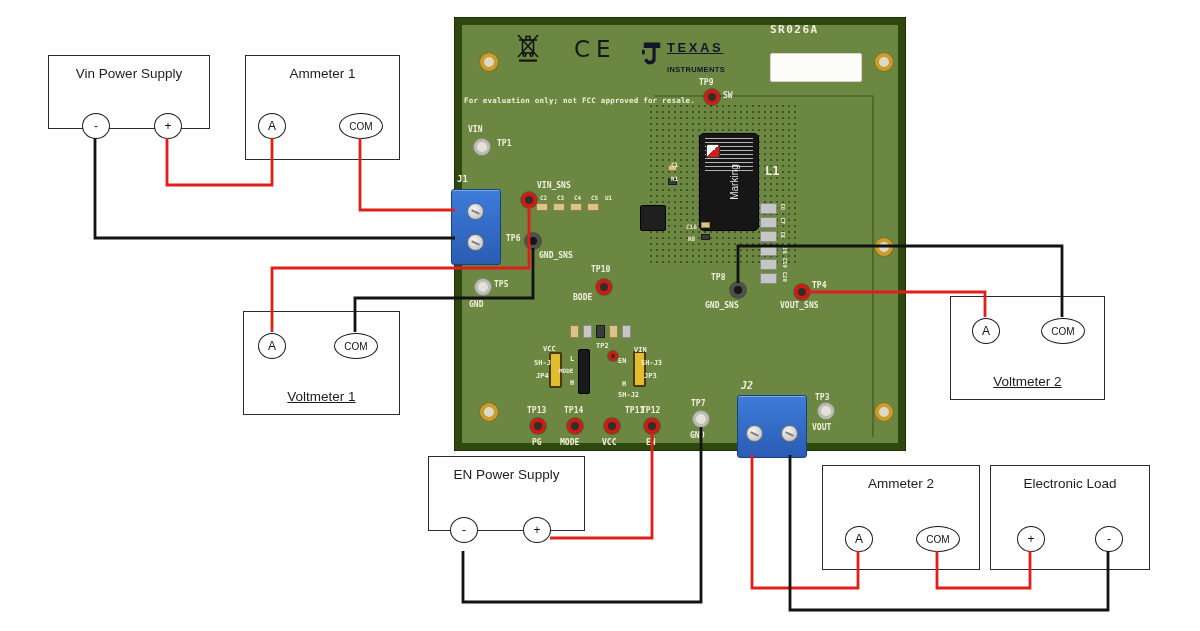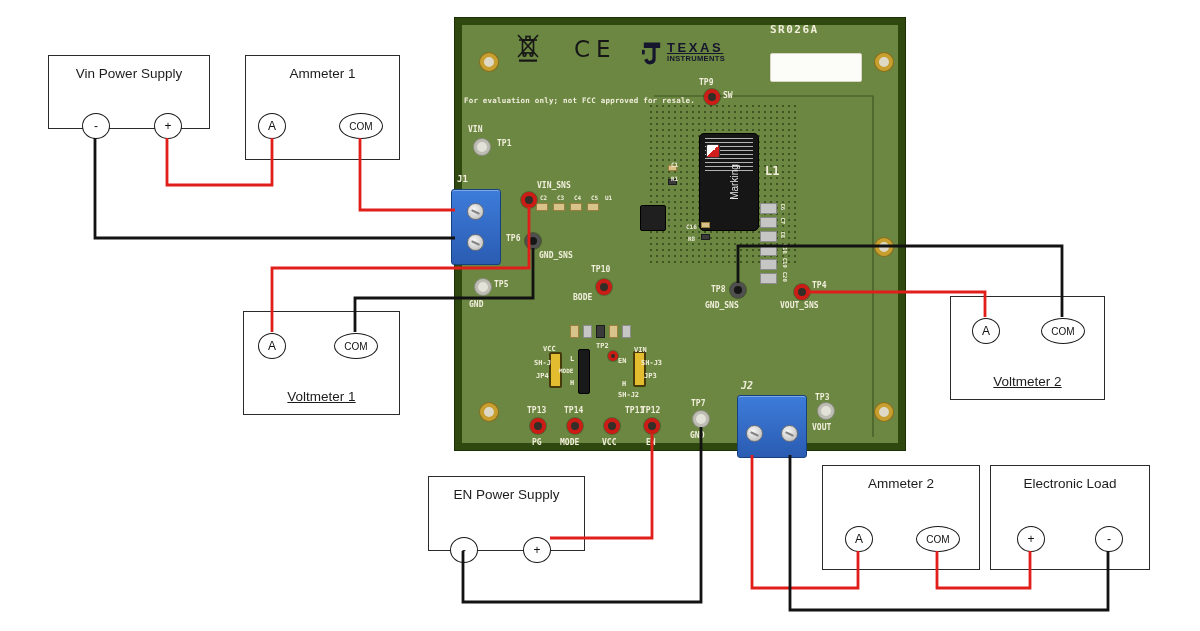--- a/index.html
+++ b/index.html
@@ -50,21 +50,21 @@
             background:linear-gradient(135deg,#ffffff 0 50%,#d01e1e 50% 100%);border:1px solid #333;}
   .l1-marking{position:absolute;left:58%;top:50%;transform:translate(-50%,-50%) rotate(-90deg);
               color:#e9e9e9;font-size:10px;font-family:"Liberation Sans",sans-serif;}
   
   .weee{position:absolute;left:516px;top:33px;}
   .ce{position:absolute;left:562px;top:36px;font-size:23px;letter-spacing:6px;color:#161616;
       font-family:"DejaVu Sans",sans-serif;margin-left:12px;}
   .tilogo{position:absolute;left:642px;top:41px;display:flex;align-items:flex-start;gap:5px;}
   .titext{display:flex;flex-direction:column;line-height:1.05;color:#15152e;}
   .t1{font-size:13px;font-weight:bold;letter-spacing:2.6px;text-decoration:underline;}
-  .t2{font-size:7.5px;font-weight:bold;letter-spacing:.35px;}
+  .t2{font-size:7.5px;font-weight:bold;letter-spacing:.35px;margin-top:11px;}
   
   .instrument{position:absolute;box-sizing:border-box;background:#fff;border:1.4px solid #2b2b2b;}
   .inst-title{position:absolute;left:0;width:100%;text-align:center;font-size:13.5px;color:#1c1c1c;}
   .inst-title.top{top:10px;} .inst-title.bottom{bottom:10px;text-decoration:underline;}
   .terminal{position:absolute;box-sizing:border-box;height:26px;background:#fff;border:1.4px solid #1a1a1a;
             border-radius:50%;display:flex;align-items:center;justify-content:center;color:#111;}
   
   #wires{position:absolute;left:0;top:0;pointer-events:none;}
   svg{display:block;}
 </style>
@@ -181,21 +181,21 @@
       <div class="silk" style="left: 497px; top: 140px;">TP1</div>
       <div class="silk" style="left: 699px; top: 79px;">TP9</div>
       <div class="silk" style="left: 723px; top: 92px;">SW</div>
       <div class="silk" style="left: 537px; top: 182px;">VIN_SNS</div>
       <div class="silk" style="left: 506px; top: 235px;">TP6</div>
       <div class="silk" style="left: 539px; top: 252px;">GND_SNS</div>
       <div class="silk" style="left: 494px; top: 281px;">TP5</div>
       <div class="silk" style="left: 469px; top: 301px;">GND</div>
       <div class="silk" style="left: 591px; top: 266px;">TP10</div>
       <div class="silk" style="left: 573px; top: 294px;">BODE</div>
-      <div class="silk" style="left: 711px; top: 286px;">TP8</div>
+      <div class="silk" style="left: 711px; top: 274px;">TP8</div>
       <div class="silk" style="left: 705px; top: 302px;">GND_SNS</div>
       <div class="silk" style="left: 812px; top: 282px;">TP4</div>
       <div class="silk" style="left: 780px; top: 302px;">VOUT_SNS</div>
       <div class="silk" style="left: 457px; top: 175px; font-size: 9px;">J1</div>
       <div class="silk" style="left: 741px; top: 381px; font-size: 10px; font-style: italic;">J2</div>
       <div class="silk" style="left: 765px; top: 165px; font-size: 12px;">L1</div>
       <div class="silk" style="left: 540px; top: 195px; font-size: 6px;">C2</div>
       <div class="silk" style="left: 557px; top: 195px; font-size: 6px;">C3</div>
       <div class="silk" style="left: 574px; top: 195px; font-size: 6px;">C4</div>
       <div class="silk" style="left: 591px; top: 195px; font-size: 6px;">C5</div>
@@ -251,21 +251,21 @@
       <div class="instrument" style="left: 243px; top: 311px; width: 157px; height: 104px;">
         <div class="inst-title bottom">Voltmeter 1</div>
         <div class="terminal" style="left: 14px; top: 21px; width: 28px; font-size: 12px;">A</div>
         <div class="terminal" style="left: 90px; top: 21px; width: 44px; font-size: 10px;">COM</div>
       </div>
       <div class="instrument" style="left: 950px; top: 296px; width: 155px; height: 104px;">
         <div class="inst-title bottom">Voltmeter 2</div>
         <div class="terminal" style="left: 21px; top: 21px; width: 28px; font-size: 12px;">A</div>
         <div class="terminal" style="left: 90px; top: 21px; width: 44px; font-size: 10px;">COM</div>
       </div>
-      <div class="instrument" style="left: 428px; top: 476px; width: 157px; height: 75px; padding-left: 44px;">
+      <div class="instrument" style="left: 428px; top: 456px; width: 157px; height: 75px; padding-left: 44px;">
         <div class="inst-title top">EN Power Supply</div>
         <div class="terminal" style="left: 21px; top: 60px; width: 28px; font-size: 12px;">-</div>
         <div class="terminal" style="left: 94px; top: 60px; width: 28px; font-size: 12px;">+</div>
       </div>
       <div class="instrument" style="left: 822px; top: 465px; width: 158px; height: 105px;">
         <div class="inst-title top">Ammeter 2</div>
         <div class="terminal" style="left: 22px; top: 60px; width: 28px; font-size: 12px;">A</div>
         <div class="terminal" style="left: 93px; top: 60px; width: 44px; font-size: 10px;">COM</div>
       </div>
       <div class="instrument" style="left: 990px; top: 465px; width: 160px; height: 105px;">

